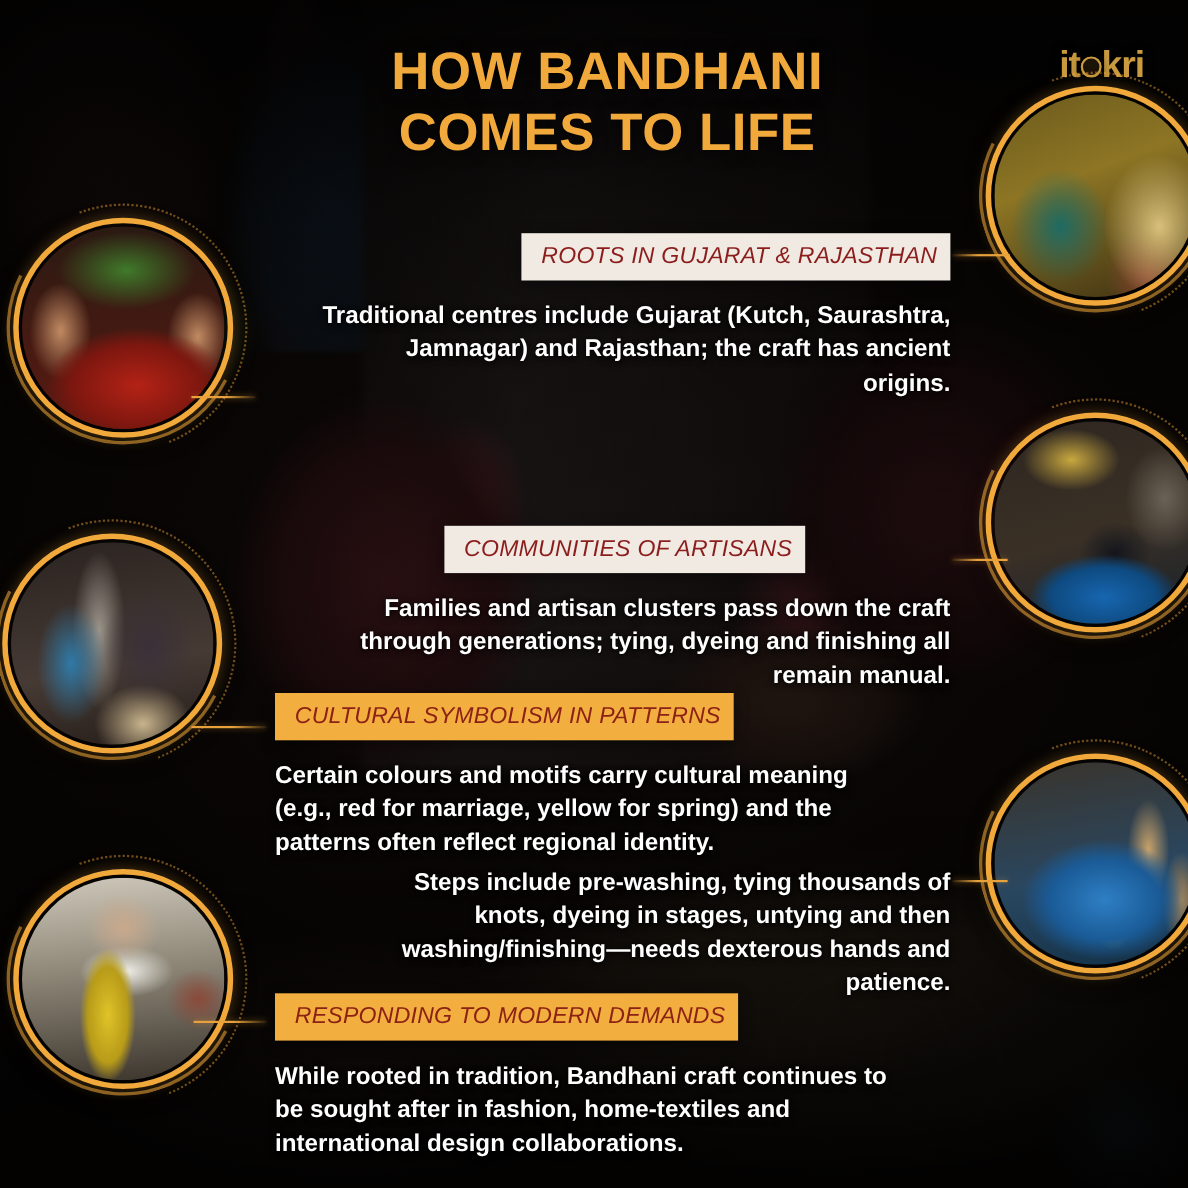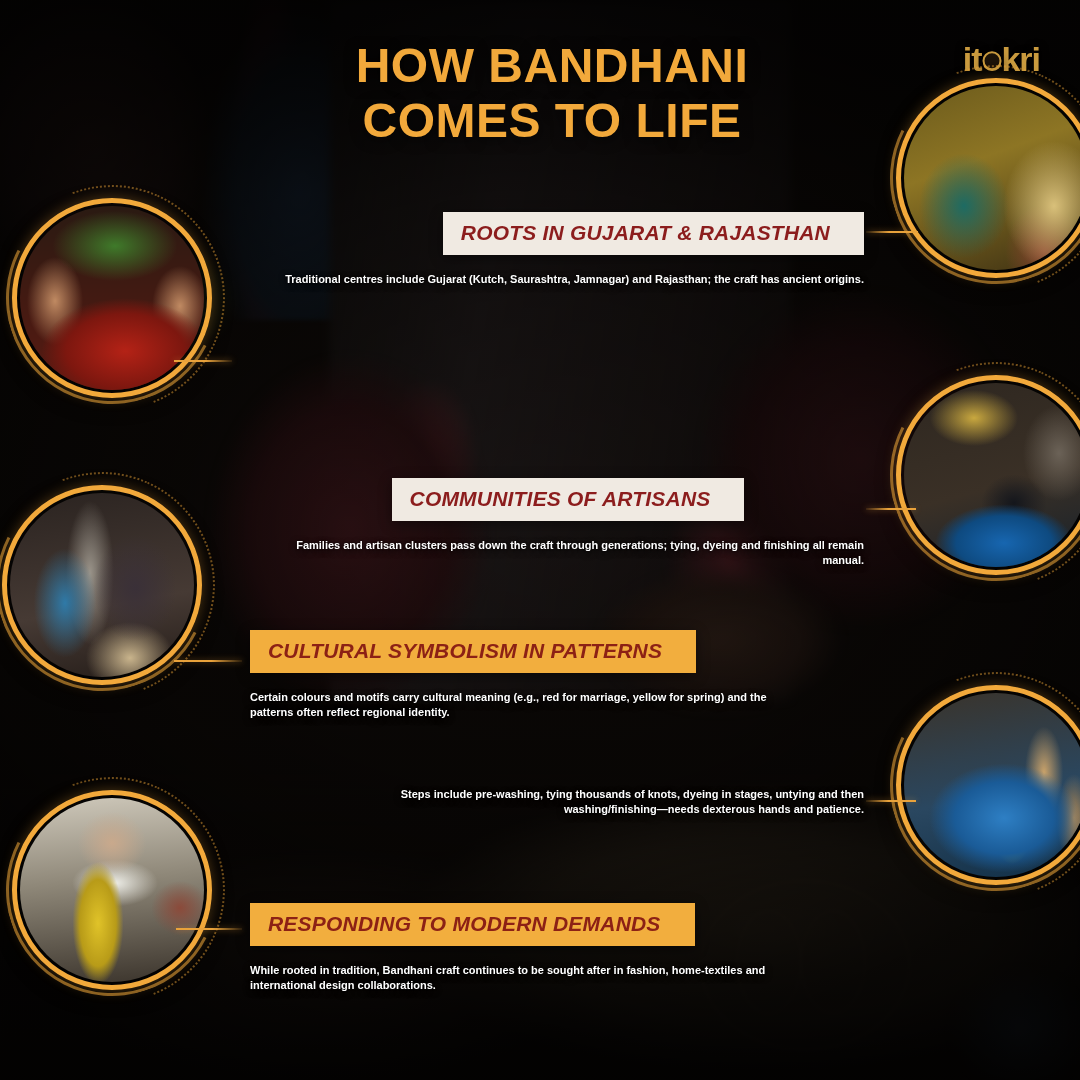--- a/index.html
+++ b/index.html
@@ -205,33 +205,33 @@
     box-shadow:0 0 6px rgba(233,162,59,.45);
   }
   .conn.rev {
     background:linear-gradient(270deg, rgba(242,169,59,.15), #E9A23B 45%, #E9A23B 100%);
   }
 
   
   .sec { position:absolute; }
   .hd {
     display:inline-block;
-    font-size:21px; font-weight:700; font-style:italic;
+    font-size:21px; font-weight:400; font-style:italic;
     letter-spacing:.2px; white-space:nowrap;
-    padding:9px 34px 10px 18px;
+    padding:9px 12px 10px 18px;
     color:#8C1D1D;
     box-shadow:0 3px 12px rgba(0,0,0,.45);
   }
   .hd.cream { background:#F0EAE2; color:#8C1D1D; }
   .hd.amber { background:#F2AE3E; color:#8C2115; }
 
   .bd {
     margin-top:17px;
     color:#FFFFFF;
-    font-size:11px; font-weight:700; line-height:1.38;
+    font-size:22px; font-weight:700; line-height:1.38;
     text-shadow:0 2px 7px rgba(0,0,0,.85), 0 0 2px rgba(0,0,0,.7);
   }
   .right-al { text-align:right; }
 </style>
 </head>
 <body>
 
 <div id="bg">
   <div class="bglayer bg-head"></div>
   <div class="bglayer bg-green"></div>

